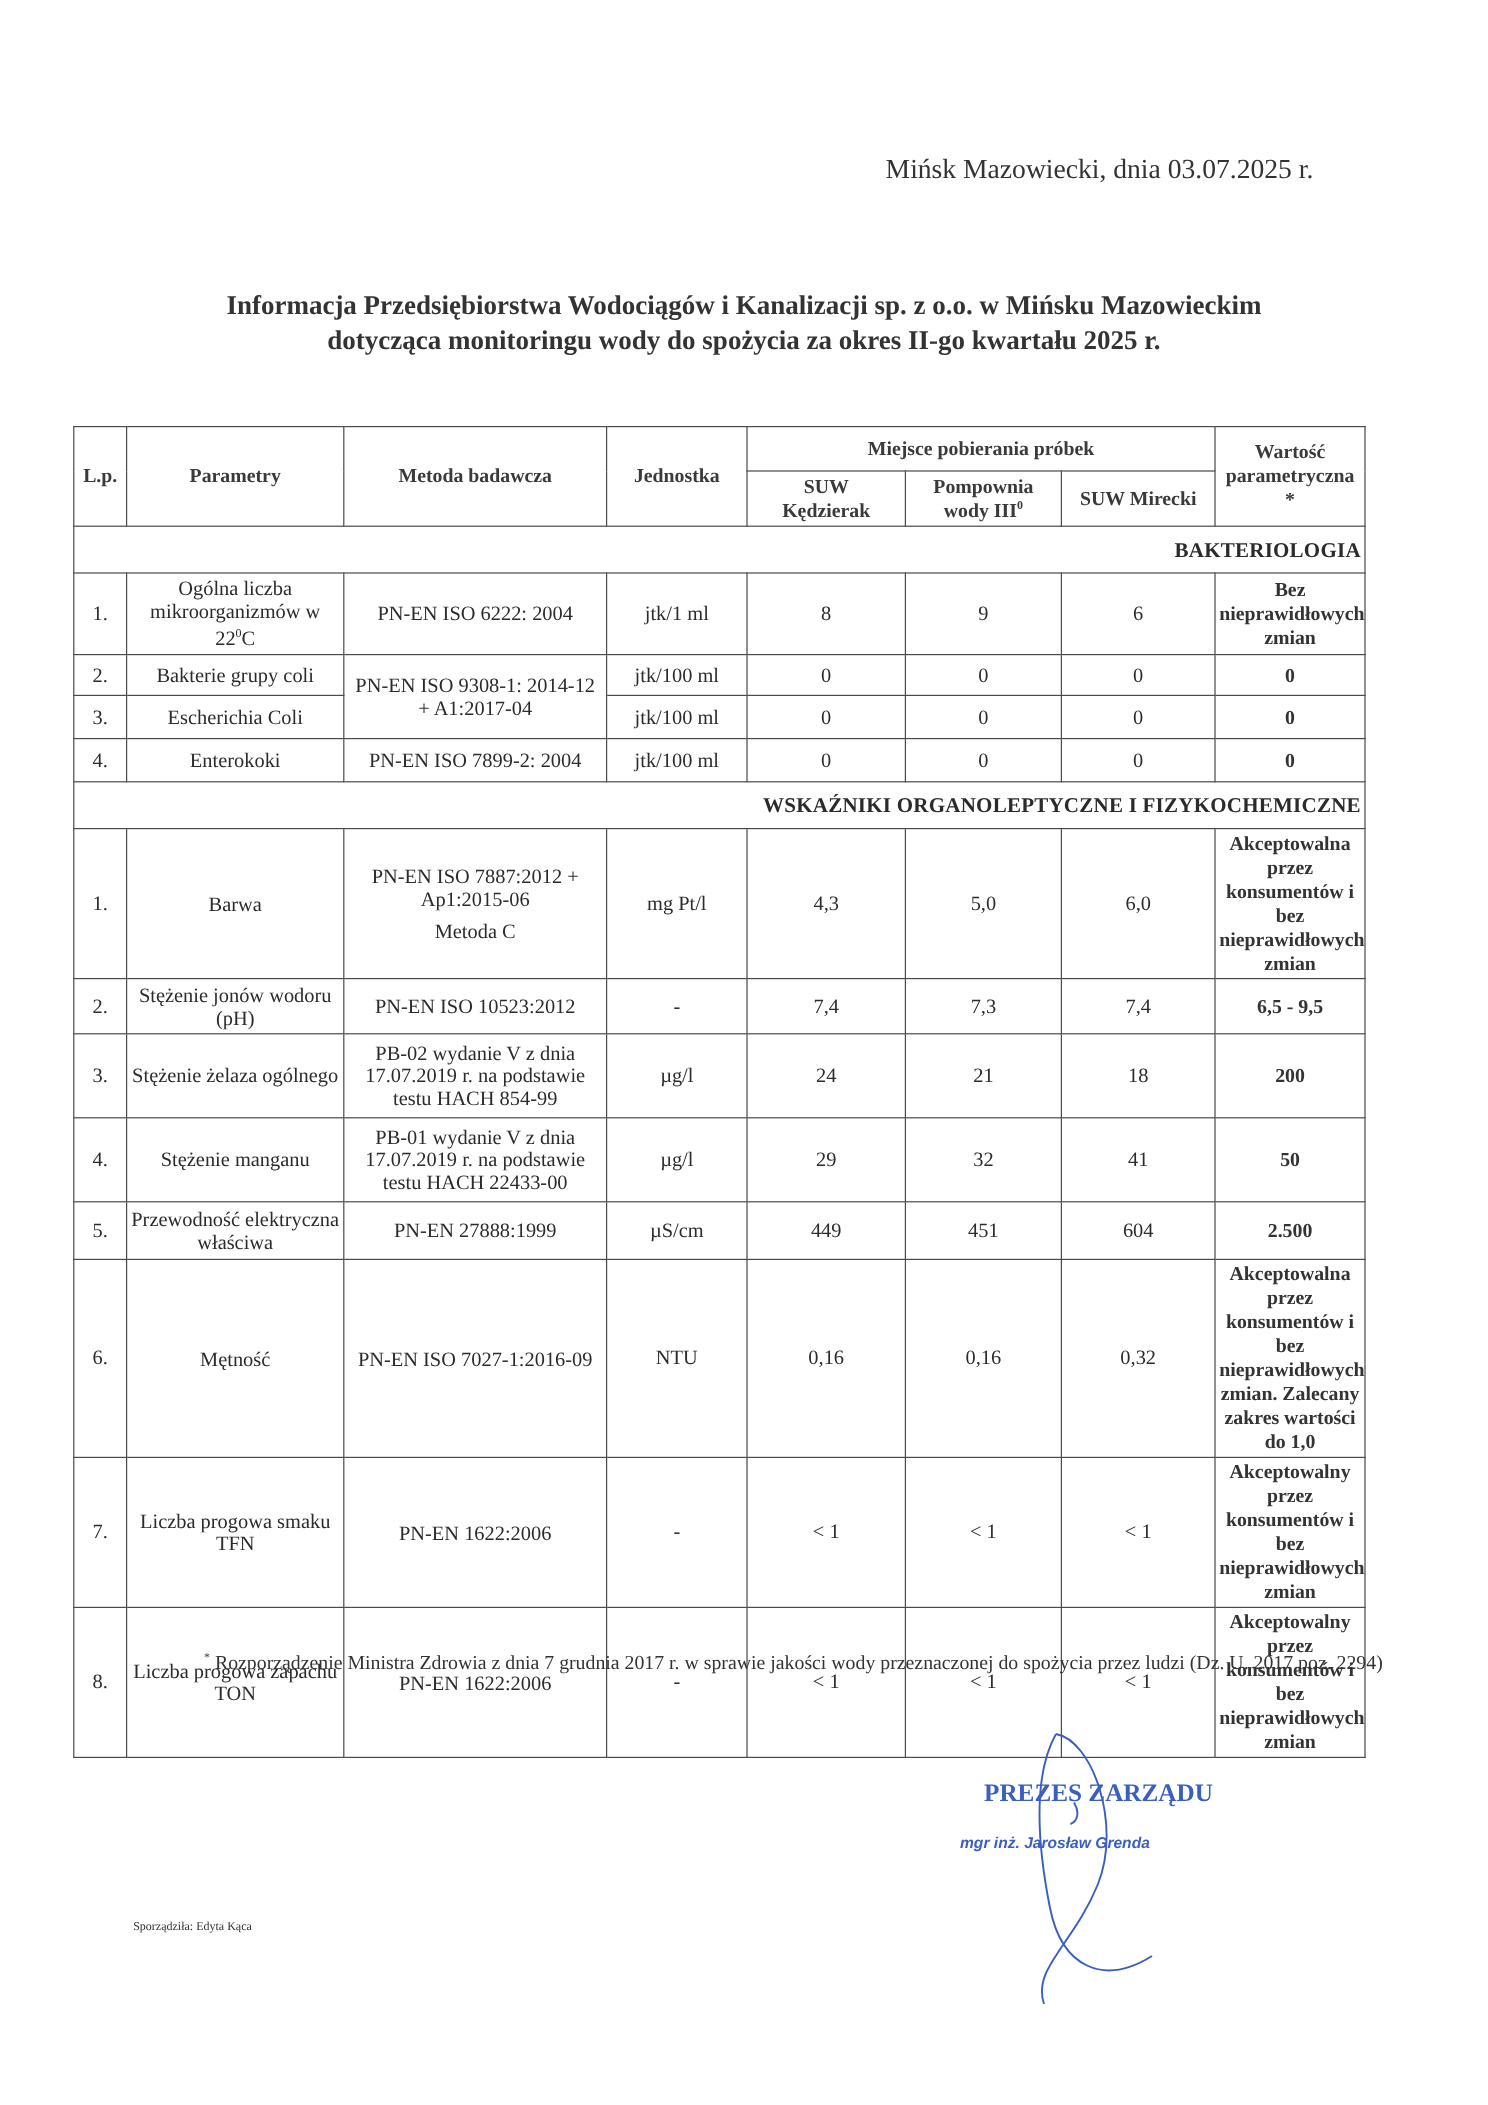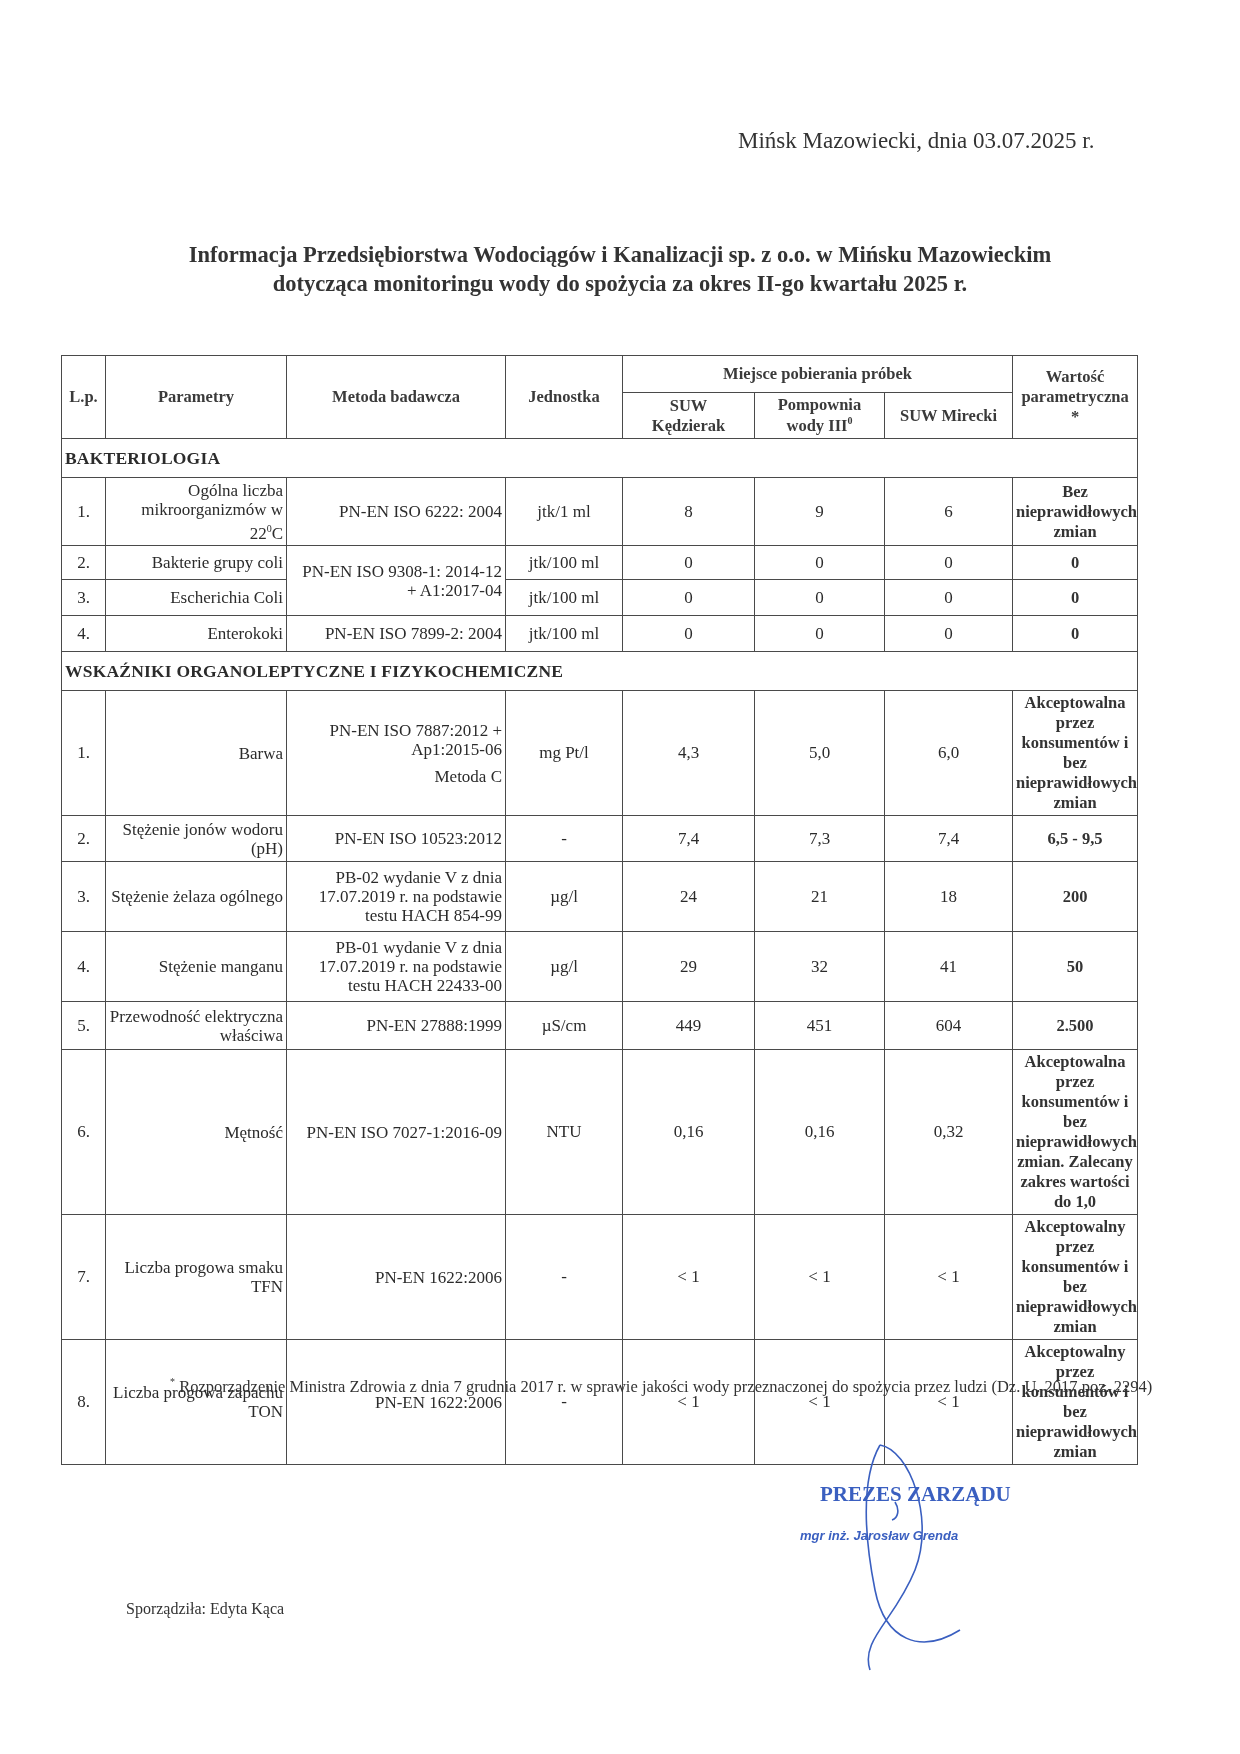--- a/index.html
+++ b/index.html
@@ -7,32 +7,32 @@
          font-family:"Liberation Serif", serif; color:#2b2b2b; }
   .date { position:absolute; top:128px; left:738px; font-size:23px; color:#333; }
   .title { position:absolute; top:240px; left:0; width:1240px; text-align:center;
            font-weight:bold; font-size:22.5px; line-height:29px; color:#333; }
   table.main { position:absolute; top:355px; left:61px; width:1076px;
                border-collapse:collapse; font-size:17px; table-layout:fixed; }
   table.main td, table.main th { border:1.5px solid #4a4a4a; padding:2px 3px;
                vertical-align:middle; }
   table.main th { font-weight:bold; font-size:16.5px; color:#3a3a3a; text-align:center; }
   .c { text-align:center; }
-  .l { text-align:right; line-height:19px; }
+  .l { text-align:center; line-height:19px; }
   .b { font-weight:bold; text-align:center; font-size:16.5px; line-height:20px; color:#333;margin-top:44px; }
-  .sec { text-align:left; font-weight:bold; font-size:17.5px; height:34px; letter-spacing:0.2px; }
+  .sec { text-align:right; font-weight:bold; font-size:17.5px; height:34px; letter-spacing:0.2px; }
   .footnote { position:absolute; top:1372px; left:127px; width:1010px; font-size:16.5px;
               line-height:20px; color:#333;margin-left:43px; }
   .stamp { position:absolute; top:1482px; left:800px; width:200px; color:#3a5fc0; }
   .stamp-title { font-family:"Liberation Serif", serif; font-weight:bold; font-size:21px;
                  position:absolute; top:0; left:20px; white-space:nowrap; }
   .stamp-name { font-family:"Liberation Sans", sans-serif; font-weight:bold; font-style:italic;
                 font-size:13px; position:absolute; top:46px; left:0px; white-space:nowrap; }
   .signature { position:absolute; top:1440px; left:840px; }
-  .prepared { position:absolute; top:1600px; left:126px; font-size:16px; color:#333; }
+  .prepared { position:absolute; top:1600px; left:111px; font-size:10px; color:#333; }
   sup { font-size:10px; }
 </style>
 </head>
 <body>
 
 <div class="date">Mińsk Mazowiecki, dnia 03.07.2025 r.</div>
 
 <div class="title">
   <div>Informacja Przedsiębiorstwa Wodociągów i Kanalizacji sp. z o.o. w Mińsku Mazowieckim</div>
   <div>dotycząca  monitoringu  wody do spożycia za okres II-go kwartału 2025 r.</div>

